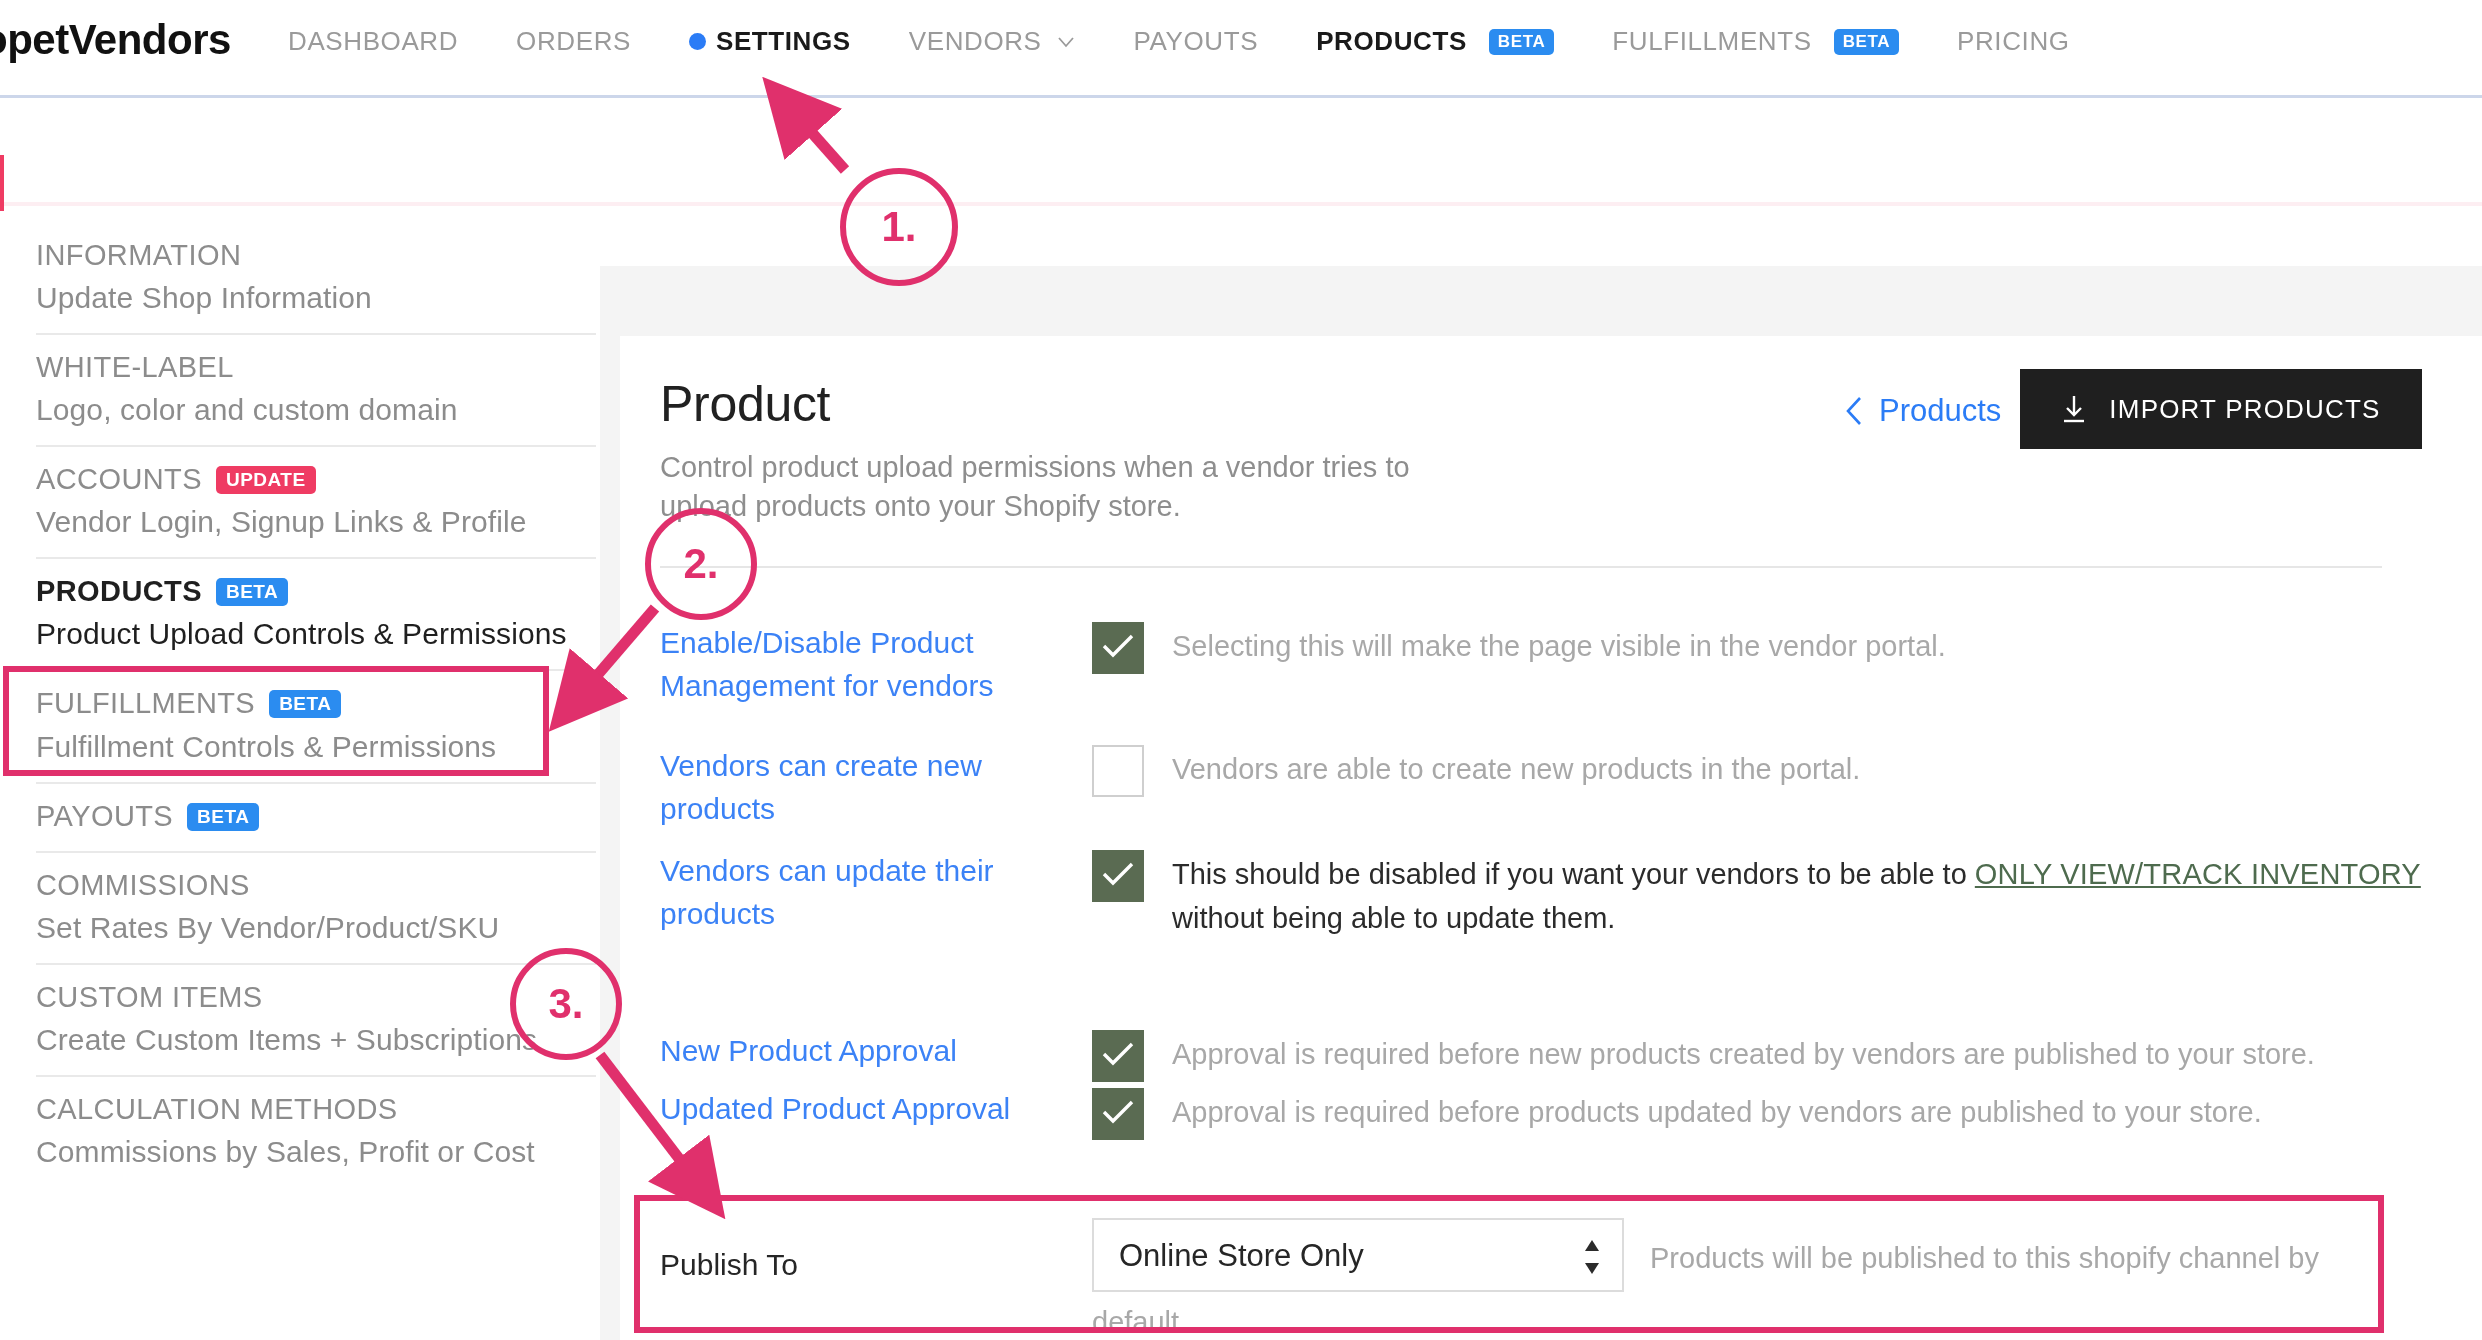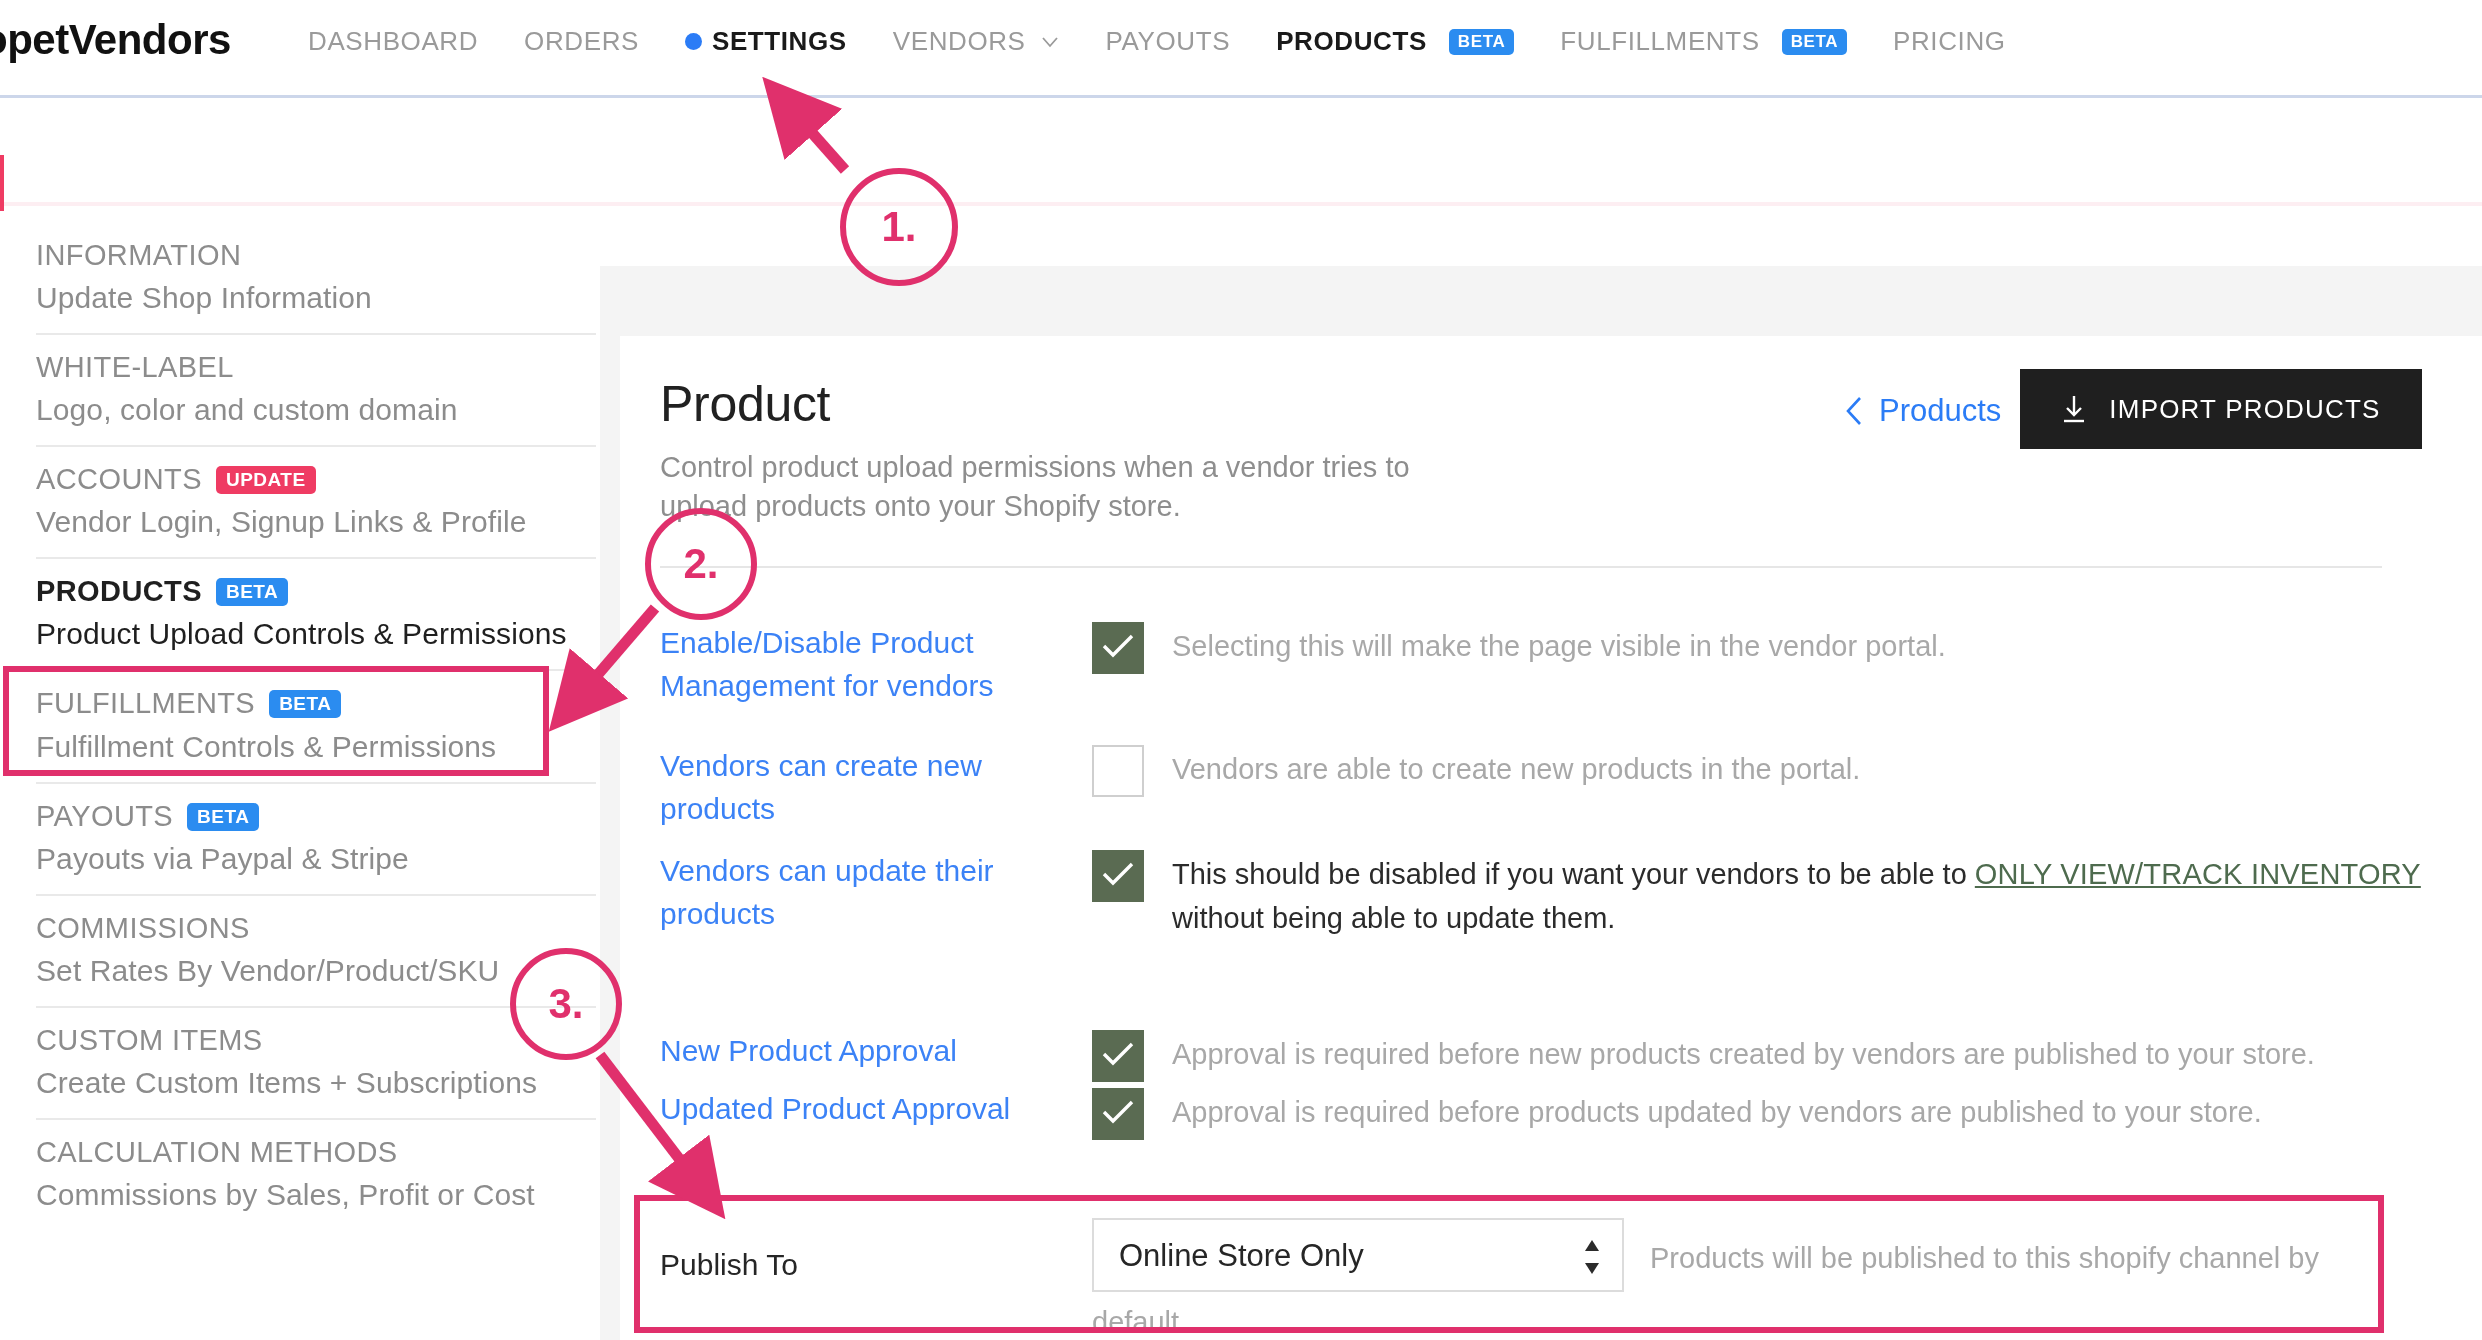--- a/index.html
+++ b/index.html
@@ -17,22 +17,22 @@
     background:#ffffff;
     border-bottom:3px solid #ccd6ea;
     box-sizing:border-box;
   }
   .brand{
     position:absolute;left:-18px;top:16px;
     font-size:42px;font-weight:bold;color:#111111;
     letter-spacing:-0.5px;white-space:nowrap;
   }
   .navitems{
-    position:absolute;left:308px;top:26px;
-    display:flex;align-items:center;gap:0;
+    position:absolute;left:288px;top:26px;
+    display:flex;align-items:center;gap:12px;
     white-space:nowrap;
     text-align:right;
   }
   .navitem{
     font-size:26px;letter-spacing:0.6px;
     color:#9a9a9a;font-weight:500;
     margin-right:46px;display:flex;align-items:center;gap:10px;
     cursor:pointer;
   }
   .navitem.active{color:#1a1a1a;font-weight:bold;}
@@ -280,21 +280,20 @@
         <div class="sb-item selected">
           <div class="sb-title"><span>PRODUCTS</span><span class="sb-badge beta">BETA</span></div>
           <div class="sb-sub">Product Upload Controls &amp; Permissions</div>
         </div>
         <div class="sb-item">
           <div class="sb-title"><span>FULFILLMENTS</span><span class="sb-badge beta">BETA</span></div>
           <div class="sb-sub">Fulfillment Controls &amp; Permissions</div>
         </div>
         <div class="sb-item">
           <div class="sb-title"><span>PAYOUTS</span><span class="sb-badge beta">BETA</span></div>
-          <div class="sb-sub">Payouts via Paypal &amp; Stripe</div>
         </div>
         <div class="sb-item">
           <div class="sb-title"><span>COMMISSIONS</span></div>
           <div class="sb-sub">Set Rates By Vendor/Product/SKU</div>
         </div>
         <div class="sb-item">
           <div class="sb-title"><span>CUSTOM ITEMS</span></div>
           <div class="sb-sub">Create Custom Items + Subscriptions</div>
         </div>
         <div class="sb-item">

